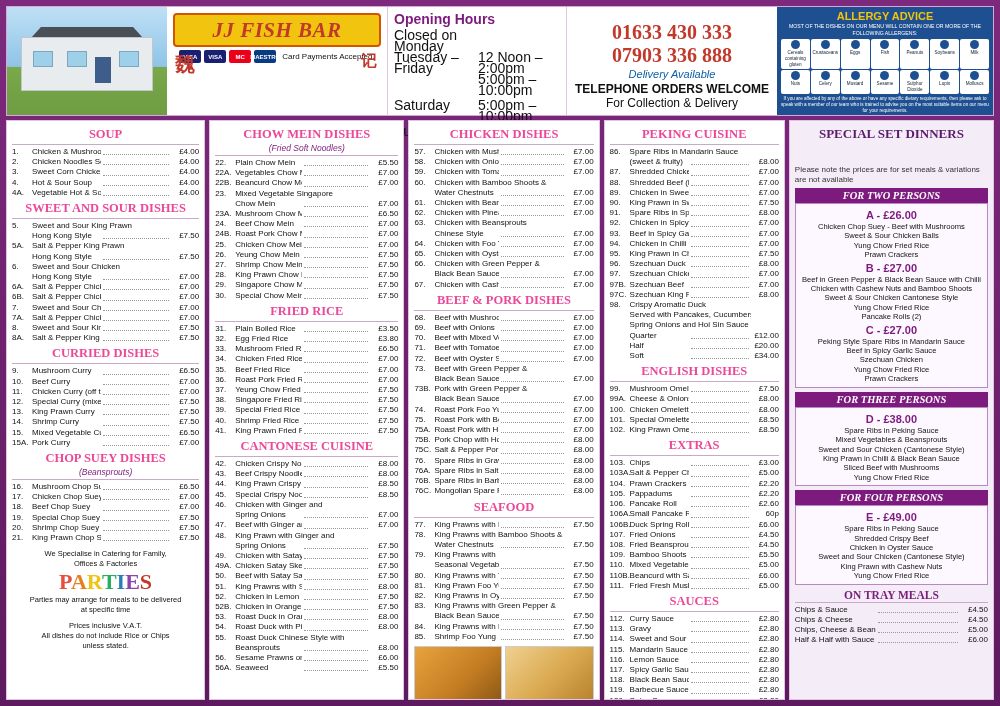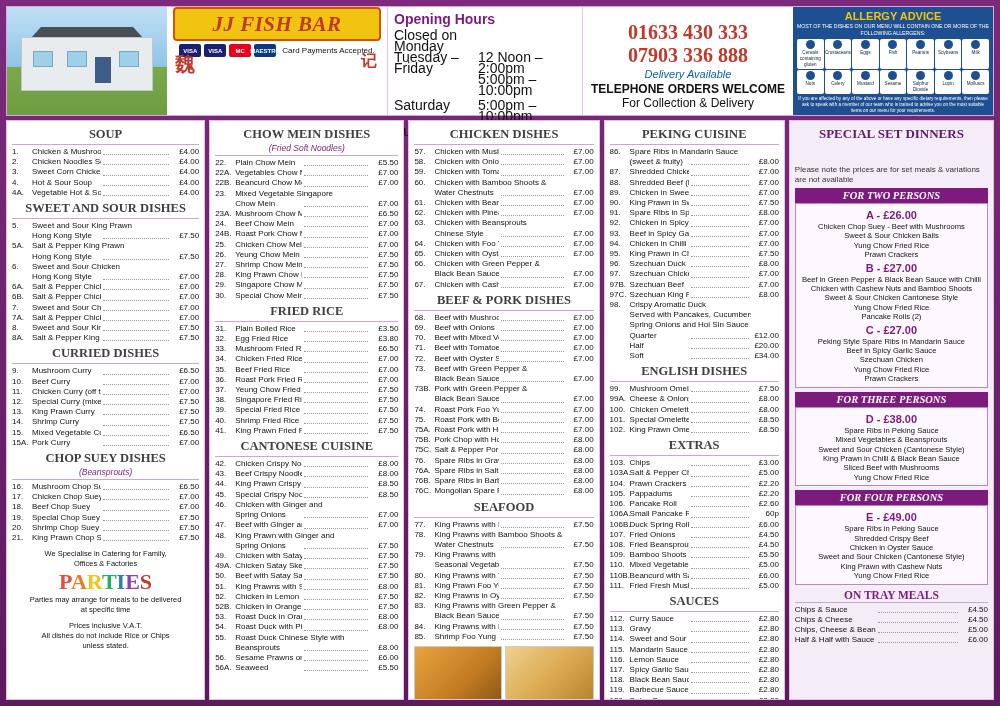--- a/index.html
+++ b/index.html
@@ -18,35 +18,35 @@
     background:#ffffff; border:1px solid #d8a6d8; display:flex; }
   .hdr-photo { width:160px; height:108px; position:relative; overflow:hidden;
      background:linear-gradient(180deg,#bfe0f5 0%,#8fc4e8 55%,#7aa94a 56%,#6d9c42 100%); }
   .hdr-photo .house { position:absolute; left:14px; top:30px; width:132px; height:54px;
      background:#e9ecef; border:1px solid #c0c6cc; }
   .hdr-photo .roof { position:absolute; left:8px; top:20px; width:144px; height:16px;
      background:#4a4f55; clip-path:polygon(8% 100%,18% 0,82% 0,92% 100%); }
   .hdr-photo .win { position:absolute; width:20px; height:16px; background:#9fd0ea; border:1px solid #7ba7bf; }
   .hdr-photo .door { position:absolute; width:16px; height:26px; background:#3f5d8a; }
   .hdr-brand { width:220px; position:relative; display:flex; flex-direction:column;
-     align-items:center; justify-content:flex-start; }
+     align-items:center; justify-content:flex-start; padding-top:6px; }
   .brandbar { width:208px; height:34px; background:#f1c40f; border:2px solid #d35400;
      border-radius:4px; display:flex; align-items:center; justify-content:center; }
   .brandbar span { color:#c0392b; font-weight:bold; font-size:21px; font-style:italic;
      letter-spacing:.5px; font-family:"Liberation Serif", serif; }
   .brand-sub { margin-top:4px; text-align:center; line-height:14px; }
   .brand-sub div { font-size:12px; color:#1a1a1a; font-weight:bold; }
   .brand-chi { position:absolute; left:8px; top:44px; font-size:20px; color:#c0392b; font-weight:bold; }
   .brand-chi2 { position:absolute; right:10px; top:44px; font-size:16px; color:#c0392b; font-weight:bold; }
   .cards { margin-top:3px; display:flex; gap:3px; align-items:center; }
   .card { width:22px; height:13px; border-radius:2px; font-size:6px; color:#fff;
      display:flex; align-items:center; justify-content:center; font-weight:bold; }
   .cardtxt { font-size:8px; color:#111; margin-left:3px; }
 
-  .hdr-hours { width:196px; background:#ffffff; border-left:1px solid #e0c6e0;
+  .hdr-hours { width:180px; background:#ffffff; border-left:1px solid #e0c6e0;
      border-right:1px solid #e0c6e0; padding:4px 6px; }
   .hdr-hours h3 { margin:0 0 3px 0; font-size:14px; color:#7d1a7d; font-weight:bold; }
   .hr-row { display:flex; font-size:14px; color:#111; line-height:11px; }
   .hr-row .lbl { width:84px; }
   .hr-row .val { flex:1; }
 
   .hdr-phone { width:210px; text-align:center; padding-top:14px; }
   .phone { font-size:20px; font-weight:bold; color:#c0392b; font-family:"Liberation Serif", serif; }
   .deliv { font-size:11px; color:#0b5fa5; font-weight:normal; font-style:italic; margin-top:1px; }
   .tel-wel { font-size:12px; color:#111; font-weight:bold; margin-top:2px; }
@@ -60,21 +60,21 @@
      font-size:4.6px; padding:1px 0 1px; line-height:6px; }
   .alg .dot { width:9px; height:9px; border-radius:50%; background:#1d4f91; margin:0 auto 1px; }
   .alg-note { font-size:4.6px; line-height:6px; margin-top:2px; text-align:center; }
 
   
   .body { position:absolute; left:6px; top:120px; width:988px; height:580px; display:flex; gap:4px; }
   .col { background:#ffffff; border:1px solid #e3c3e3; padding:3px 5px; overflow:hidden; }
   .c1 { width:200px; } .c2 { width:196px; } .c3 { width:192px; } .c4 { width:182px; }
   .c5 { width:206px; background:#f4ecf7; }
 
-  .sec-title { text-align:center; font-weight:bold; color:#404040; font-size:12.5px;
+  .sec-title { text-align:center; font-weight:bold; color:#ec4899; font-size:12.5px;
      margin:3px 0 2px; font-family:"Liberation Serif", serif; }
   .sec-sub { text-align:center; font-size:8.5px; color:#7d1a7d; margin:-1px 0 2px; font-style:italic; }
   .rule { border-bottom:1px solid #caa8ca; margin:1px 0 2px; }
 
   ul.items { list-style:none; margin:0; padding:0; }
   ul.items li { display:flex; font-size:8px; color:#111; line-height:10.2px; }
   li .no { width:20px; flex:0 0 20px; }
   li .nm { flex:1; padding-right:2px; position:relative; white-space:nowrap; overflow:hidden; }
   li .pr { width:28px; text-align:right; flex:0 0 28px; }
   li.cont .no { visibility:hidden; }

